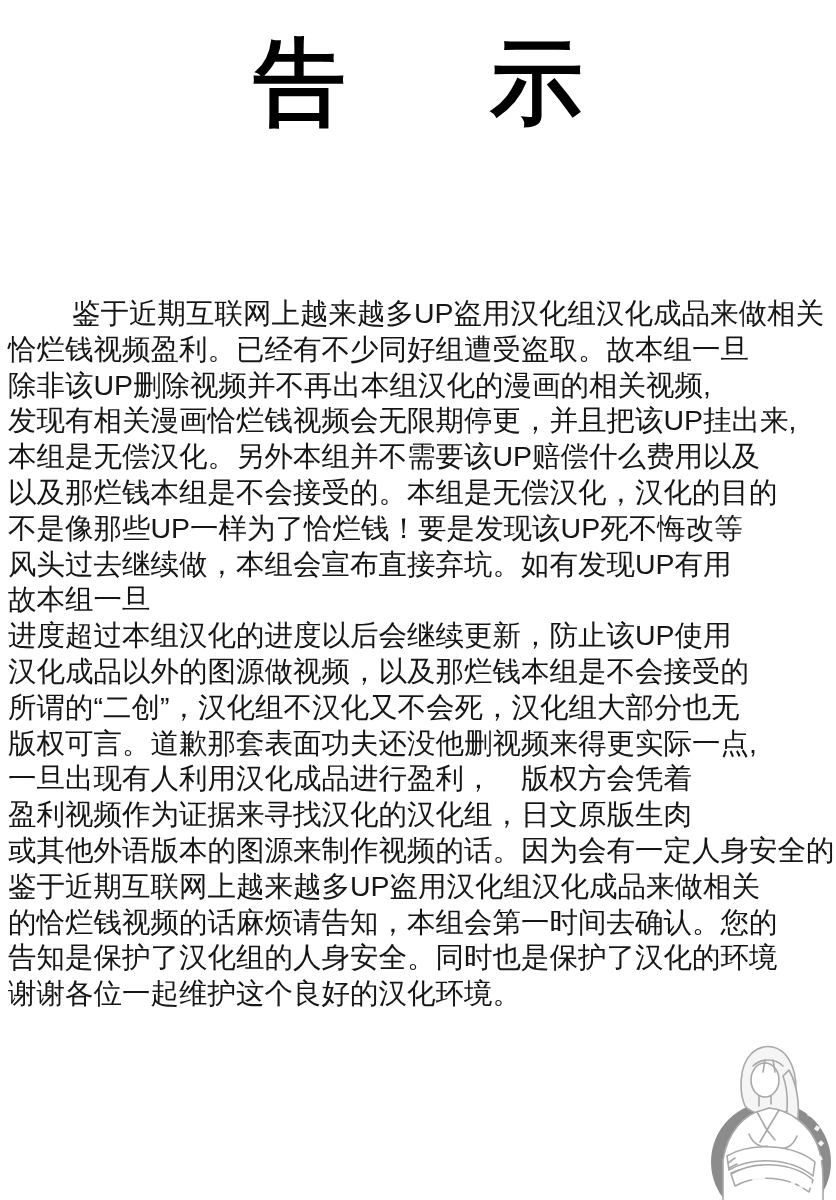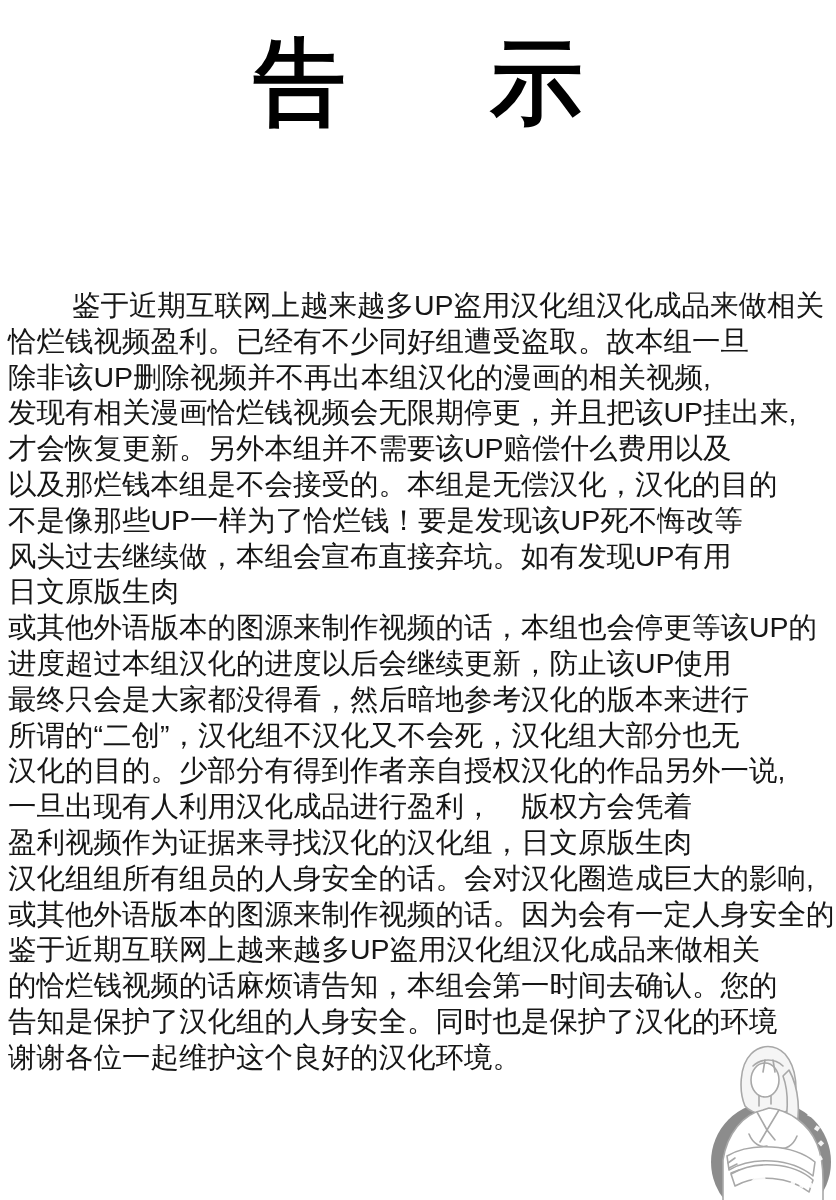--- a/index.html
+++ b/index.html
@@ -21,21 +21,21 @@
     justify-content: center;
     gap: 145px;
     font-size: 92px;
     line-height: 1;
     font-weight: bold;
     color: #000000;
     letter-spacing: 0;
   }
   .body-text {
     position: absolute;
-    top: 288px;
+    top: 296px;
     left: 8px;
     right: 4px;
     z-index: 2;
     color: #161616;
     font-size: 28.5px;
     line-height: 35.8px;
   }
   .line { white-space: pre; }
   .line.indent { padding-left: 64px; }
   .logo {
@@ -106,33 +106,31 @@
         <ellipse cx="53" cy="141" rx="8" ry="4.5" transform="rotate(-25 53 141)"></ellipse>
       </g>
     </svg>
   </div>
 
   <div class="body-text">
     <div class="line indent">鉴于近期互联网上越来越多UP盗用汉化组汉化成品来做相关</div>
     <div class="line">恰烂钱视频盈利。已经有不少同好组遭受盗取。故本组一旦</div>
     <div class="line">除非该UP删除视频并不再出本组汉化的漫画的相关视频,</div>
     <div class="line">发现有相关漫画恰烂钱视频会无限期停更，并且把该UP挂出来,</div>
-    <div class="line">才会恢复更新。另外本组并不需要该UP赔偿什么费用以及</div>
+    <div class="line">本组是无偿汉化。另外本组并不需要该UP赔偿什么费用以及</div>
     <div class="line">以及那烂钱本组是不会接受的。本组是无偿汉化，汉化的目的</div>
     <div class="line">不是像那些UP一样为了恰烂钱！要是发现该UP死不悔改等</div>
     <div class="line">风头过去继续做，本组会宣布直接弃坑。如有发现UP有用</div>
-    <div class="line">日文原版生肉</div>
-    <div class="line">或其他外语版本的图源来制作视频的话，本组也会停更等该UP的</div>
+    <div class="line">故本组一旦</div>
     <div class="line">进度超过本组汉化的进度以后会继续更新，防止该UP使用</div>
-    <div class="line">最终只会是大家都没得看，然后暗地参考汉化的版本来进行</div>
+    <div class="line">汉化成品以外的图源做视频，以及那烂钱本组是不会接受的</div>
     <div class="line">所谓的“二创”，汉化组不汉化又不会死，汉化组大部分也无</div>
-    <div class="line">汉化的目的。少部分有得到作者亲自授权汉化的作品另外一说,</div>
+    <div class="line">版权可言。道歉那套表面功夫还没他删视频来得更实际一点,</div>
     <div class="line">一旦出现有人利用汉化成品进行盈利，　版权方会凭着</div>
     <div class="line">盈利视频作为证据来寻找汉化的汉化组，日文原版生肉</div>
-    <div class="line">汉化组组所有组员的人身安全的话。会对汉化圈造成巨大的影响,</div>
     <div class="line">或其他外语版本的图源来制作视频的话。因为会有一定人身安全的</div>
     <div class="line">鉴于近期互联网上越来越多UP盗用汉化组汉化成品来做相关</div>
     <div class="line">的恰烂钱视频的话麻烦请告知，本组会第一时间去确认。您的</div>
     <div class="line">告知是保护了汉化组的人身安全。同时也是保护了汉化的环境</div>
     <div class="line">谢谢各位一起维护这个良好的汉化环境。</div>
   </div>
 
 </div>
 
 </body></html>

